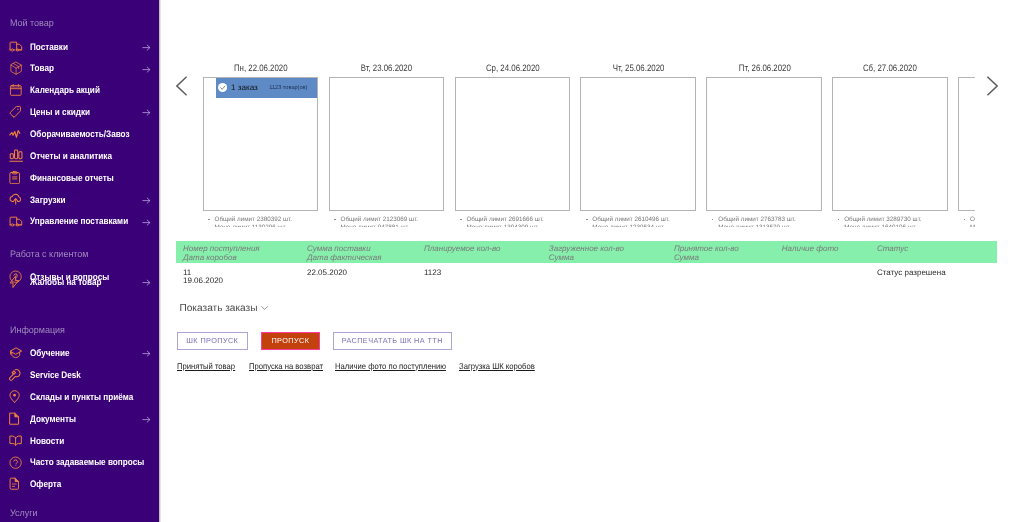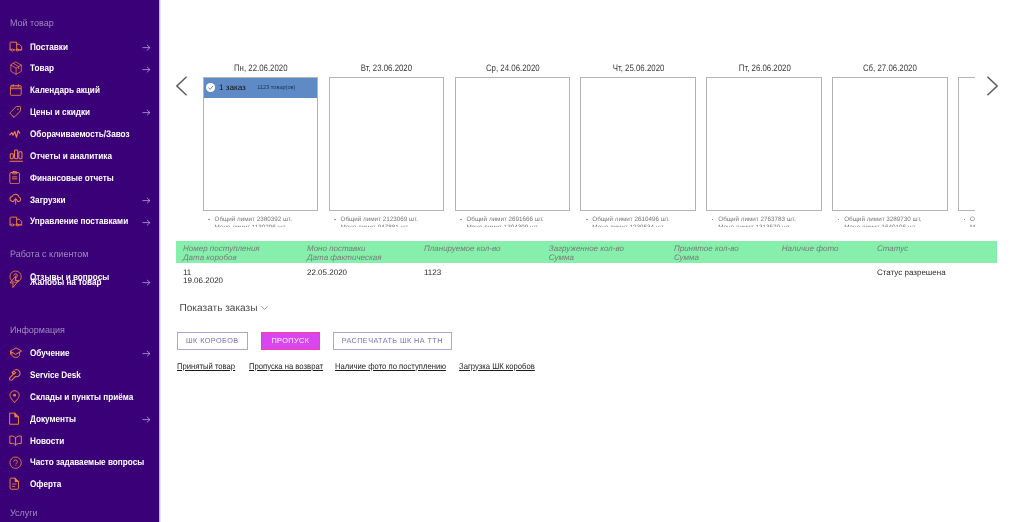--- a/index.html
+++ b/index.html
@@ -44,21 +44,21 @@
     font-size:9.4px; color:#3c3c3c; line-height:12px; }
   .maxsize-note > span { display:inline-block; transform:scaleX(.82); }
 
   
   .cal { position:absolute; left:17.3px; top:27px; width:798.7px; height:200px; overflow:hidden; }
   .cal-col { position:absolute; top:0; width:116px;margin-top:36px; }
   .cal-date { text-align:center; font-size:9.3px; color:#3b3b3b; line-height:11px; height:11px; }
   .cal-date > span { display:inline-block; transform:scaleX(.845); }
   .cal-card { position:absolute; top:13.9px; left:0; width:115.6px; height:134.4px;
      border:1px solid #b4b4b4; background:#fff; }
-  .cal-card.sel { border-color:#b4b4b4; }
+  .cal-card.sel { border-color:#b4b4b4;padding-left:12px; }
   .card-head { height:20.2px; background:#5e8bc6; display:flex; align-items:center; padding-left:2px; }
   .check-ic { width:9.1px; height:9.1px; flex:0 0 9.1px; display:flex; align-items:center; }
   .check-ic svg { display:block; }
   .ord-n { font-size:8.1px; color:#121212; margin-left:4.2px; line-height:9px; }
   .ord-c { font-size:5.6px; color:#1e3152; margin-left:11.5px; line-height:8px; }
   .cal-limits { position:absolute; top:152.5px; left:5.6px; width:130px; margin:0; padding:0; list-style:none; }
   .cal-limits li { font-size:6.3px; color:#767676; line-height:8.2px; position:relative; padding-left:6.3px; white-space:nowrap; }
   .cal-limits li:before { content:""; position:absolute; left:0px; top:3.4px; width:1.5px; height:1.5px; background:#909090; }
 
   .chev { position:absolute; width:12px; height:20px; cursor:pointer; }
@@ -74,21 +74,21 @@
   .td { font-size:8px; color:#2a2a2a; line-height:8.2px; }
 
   .show-orders { position:absolute; left:20.5px; top:303.3px; font-size:10.1px; color:#4a4a4a; line-height:11px; }
   .show-orders .caret { display:inline-block; margin-left:3.2px; position:relative; top:-1px; }
   .show-orders .caret svg { display:block; }
 
   .btns { position:absolute; left:17.5px; top:332px; }
   .btn { height:17.7px; display:flex; align-items:center; justify-content:center;
     font-size:7.3px; letter-spacing:.055em; cursor:pointer; }
   .btn.outline { border:1px solid #b0a2d4; color:#7a6fb8; background:#fff; }
-  .btn.pink { background:#d946ef; color:#fff; border:1px solid #fc3c9a; }
+  .btn.pink { background:#c2410c; color:#fff; border:1px solid #fc3c9a; }
 
   .links { position:absolute; left:17.9px; top:360.5px; }
   .links a { font-size:8.3px; color:#1c1c1c; text-decoration:underline; white-space:nowrap; line-height:10px; display:inline-block; transform:scaleX(.925); transform-origin:left; }
 </style>
 </head>
 <body>
 
 <div class="app">
   <div class="sidebar">
     <div id="sidebar-content">
@@ -425,21 +425,21 @@
         </svg>
       </div>
     <div class="tbl">
       <div class="tbl-head" id="tbl-head">
           <div style="position:relative;width:100%;height:100%">
             <div class="th" style="position:absolute;left:6.7px">
               <div>Номер поступления</div>
               <div>Дата коробов</div>
             </div>
             <div class="th" style="position:absolute;left:130.7px">
-              <div>Моно поставки</div>
+              <div>Сумма поставки</div>
               <div>Дата фактическая</div>
             </div>
             <div class="th" style="position:absolute;left:247.7px">
               <div>Планируемое кол-во</div>
             </div>
             <div class="th" style="position:absolute;left:372.5px">
               <div>Загруженное кол-во</div>
               <div>Сумма</div>
             </div>
             <div class="th" style="position:absolute;left:497.6px">
@@ -469,21 +469,21 @@
         </div>
     </div>
     <div class="show-orders">
       <span>Показать заказы</span><span class="caret"><svg viewBox="0 0 12 7" width="7.2" height="4.2" fill="none" stroke="#6e6e6e" stroke-width="1.2" stroke-linecap="round" stroke-linejoin="round">
             <path d="M1 1l5 4.6L11 1"></path>
           </svg></span>
     </div>
     <div class="btns" id="btn-row">
         <div style="position:relative;width:300px;height:18px">
           <div class="btn outline" style="position:absolute;left:0px;width:71.5px">
-            <span>ШК КОРОБОВ</span>
+            <span>ШК ПРОПУСК</span>
           </div>
           <div class="btn pink" style="position:absolute;left:84.4px;width:59px">
             <span>ПРОПУСК</span>
           </div>
           <div class="btn outline" style="position:absolute;left:156.4px;width:118.7px">
             <span>РАСПЕЧАТАТЬ ШК НА ТТН</span>
           </div>
         </div>
       </div>
     <div class="links" id="link-row">

